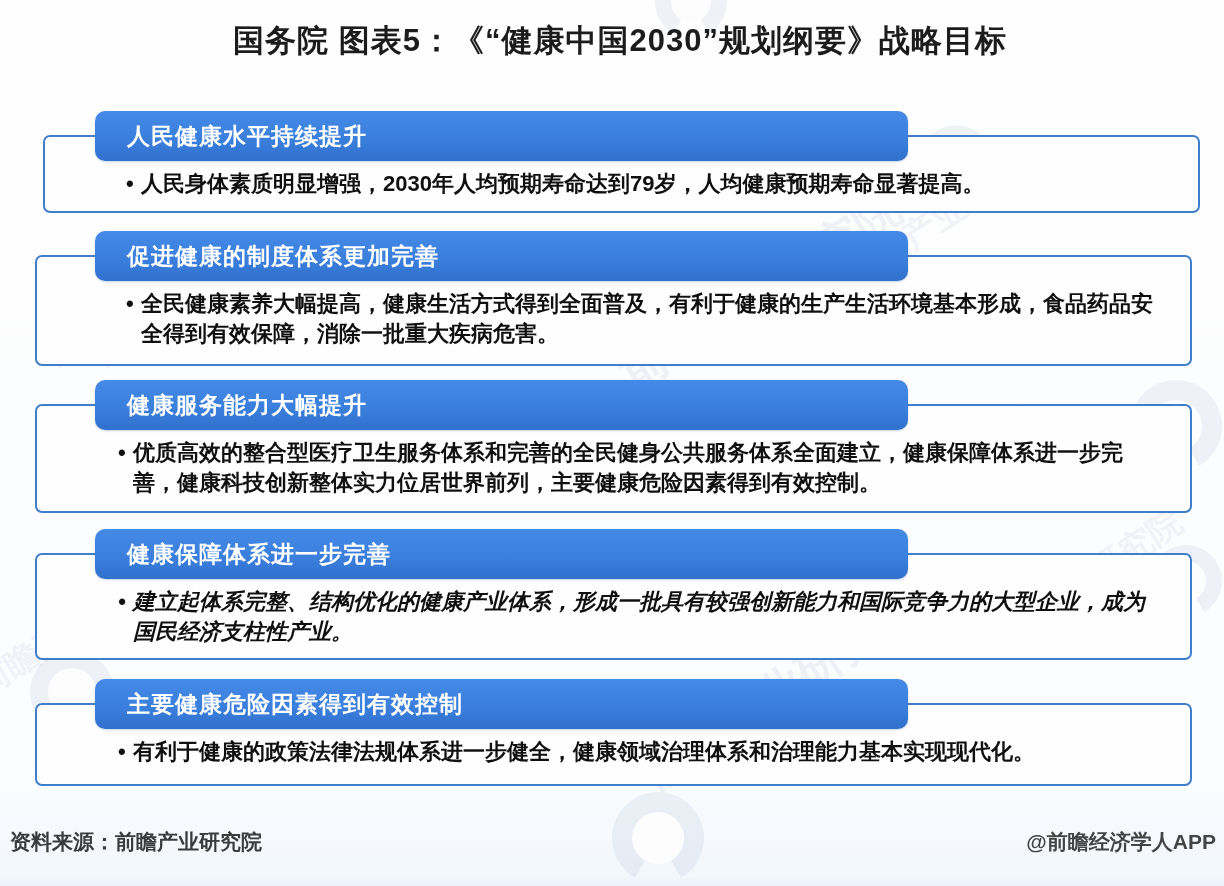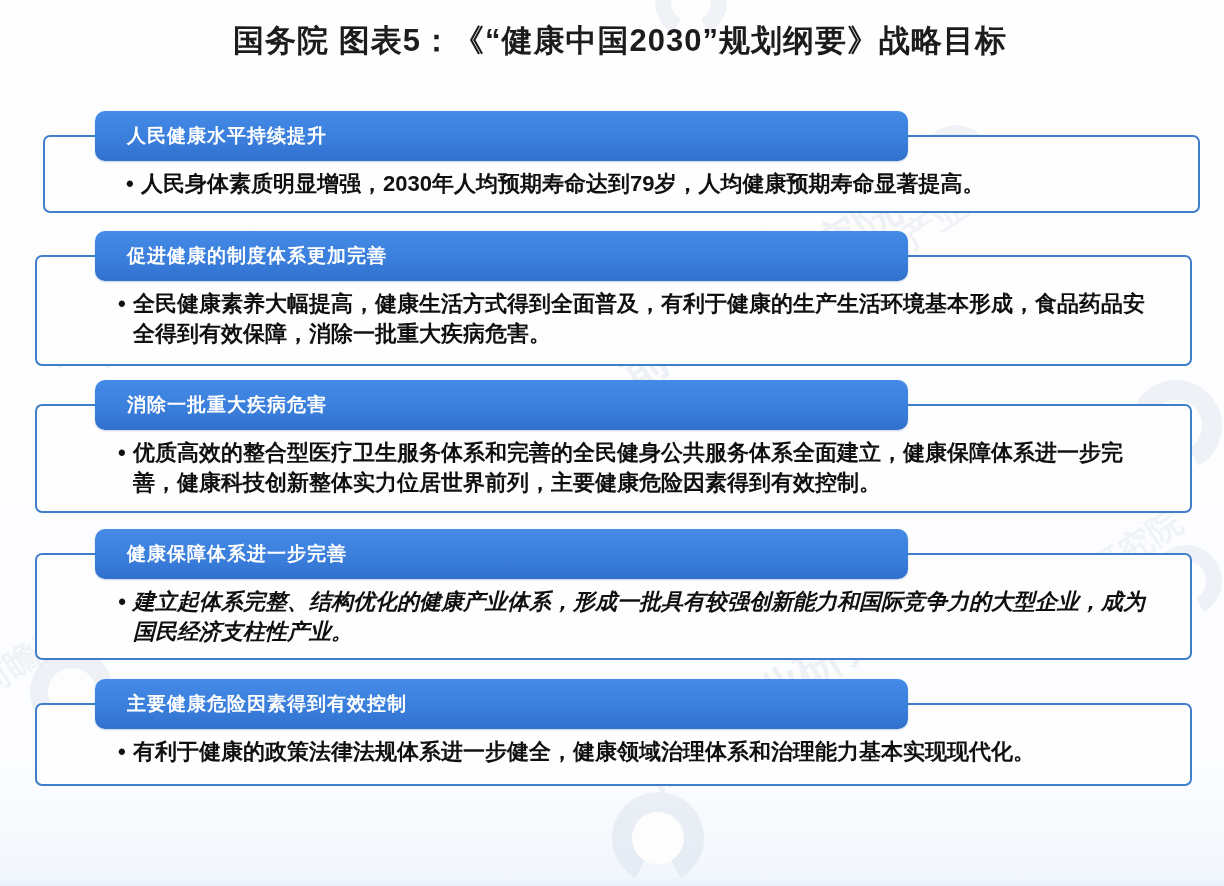--- a/index.html
+++ b/index.html
@@ -50,34 +50,34 @@
   .sec .bar{
     position:absolute;left:95px;top:0;width:813px;height:50px;
     box-sizing:border-box;
     background:linear-gradient(180deg,#458ae6 0%,#3b7fdd 55%,#3170cd 100%);
     border-radius:10px;
     box-shadow:0 1px 2px rgba(40,80,160,0.25);
   }
   .sec .bar span{
     display:block;
     padding:0 0 0 32px;line-height:50px;
-    font-size:19px;font-weight:700;color:#ffffff;
+    font-size:23px;font-weight:700;color:#ffffff;
     letter-spacing:1px;
     white-space:nowrap;overflow:hidden;
   }
   .sec .body{
     margin:0;
     padding:32px 24px 0 96px;
     text-indent:-15px;
     font-size:22px;font-weight:700;color:#101010;
     line-height:30px;
   }
   .bullet{display:inline-block;width:15px;text-indent:0;}
   .s1{top:111px;} .s1 .box{height:78px;margin-left:8px;}
-  .s2{top:231px;} .s2 .box{height:111px;}
+  .s2{top:231px;} .s2 .box{height:111px;padding-left:8px;}
   .s3{top:380px;} .s3 .box{height:109px;}
   .s4{top:529px;} .s4 .box{height:107px;font-style:italic;}
   .s5{top:679px;} .s5 .box{height:83px;}
   
   .footer{
     position:absolute;top:828px;left:0;width:1224px;height:30px;
     font-size:21px;font-weight:600;color:#3b3b3b;
   }
   .footer .src{position:absolute;left:10px;top:0;}
   .footer .credit{position:absolute;right:8px;top:0;color:#444444;}
@@ -120,21 +120,21 @@
     <div class="bar">
       <span>促进健康的制度体系更加完善</span>
     </div>
   </div>
 
   <div class="sec s3">
     <div class="box">
       <p class="body"><span class="bullet">•</span><span>优质高效的整合型医疗卫生服务体系和完善的全民健身公共服务体系全面建立，健康保障体系进一步完善，健康科技创新整体实力位居世界前列，主要健康危险因素得到有效控制。</span></p>
     </div>
     <div class="bar">
-      <span>消除一批重大疾病危害</span>
+      <span>健康服务能力大幅提升</span>
     </div>
   </div>
 
   <div class="sec s4">
     <div class="box">
       <p class="body"><span class="bullet">•</span><span>建立起体系完整、结构优化的健康产业体系，形成一批具有较强创新能力和国际竞争力的大型企业，成为国民经济支柱性产业。</span></p>
     </div>
     <div class="bar">
       <span>健康保障体系进一步完善</span>
     </div>
@@ -142,14 +142,18 @@
 
   <div class="sec s5">
     <div class="box">
       <p class="body"><span class="bullet">•</span><span>有利于健康的政策法律法规体系进一步健全，健康领域治理体系和治理能力基本实现现代化。</span></p>
     </div>
     <div class="bar">
       <span>主要健康危险因素得到有效控制</span>
     </div>
   </div>
 
+  <div class="footer">
+    <span class="src">资料来源：前瞻产业研究院</span>
+    <span class="credit">@前瞻经济学人APP</span>
+  </div>
 
 </div>
 
 </body></html>

